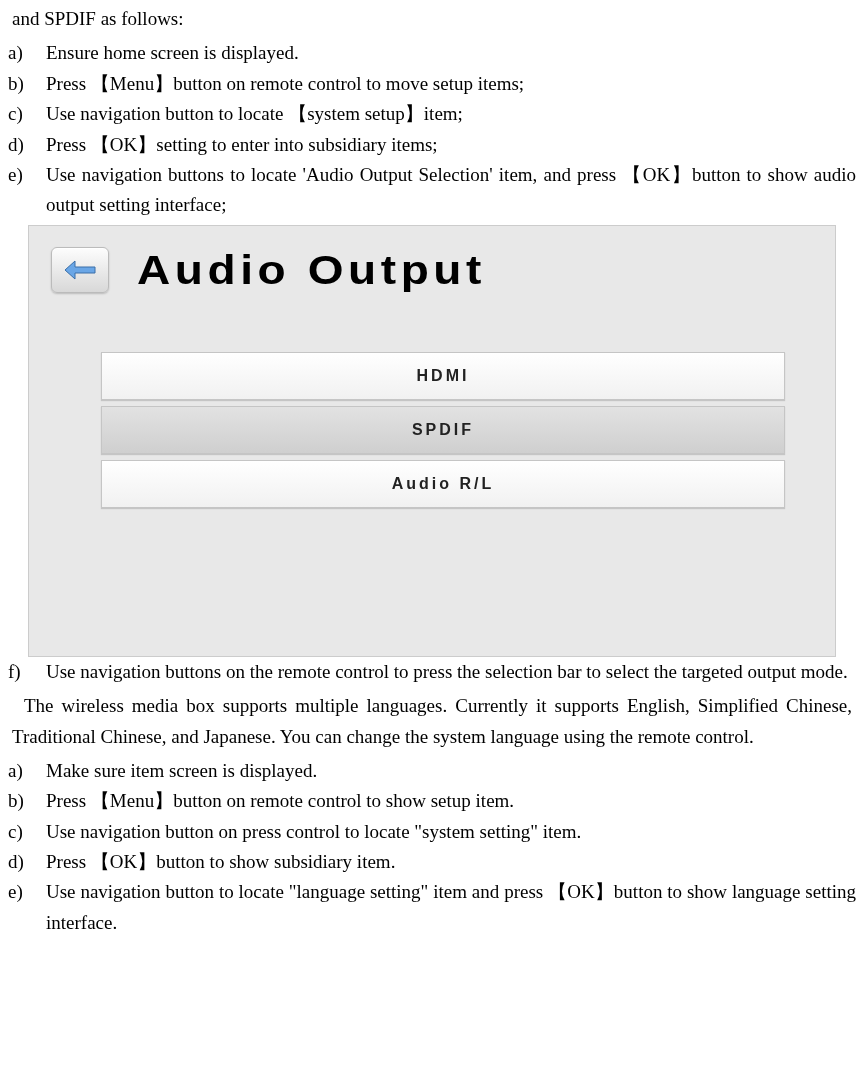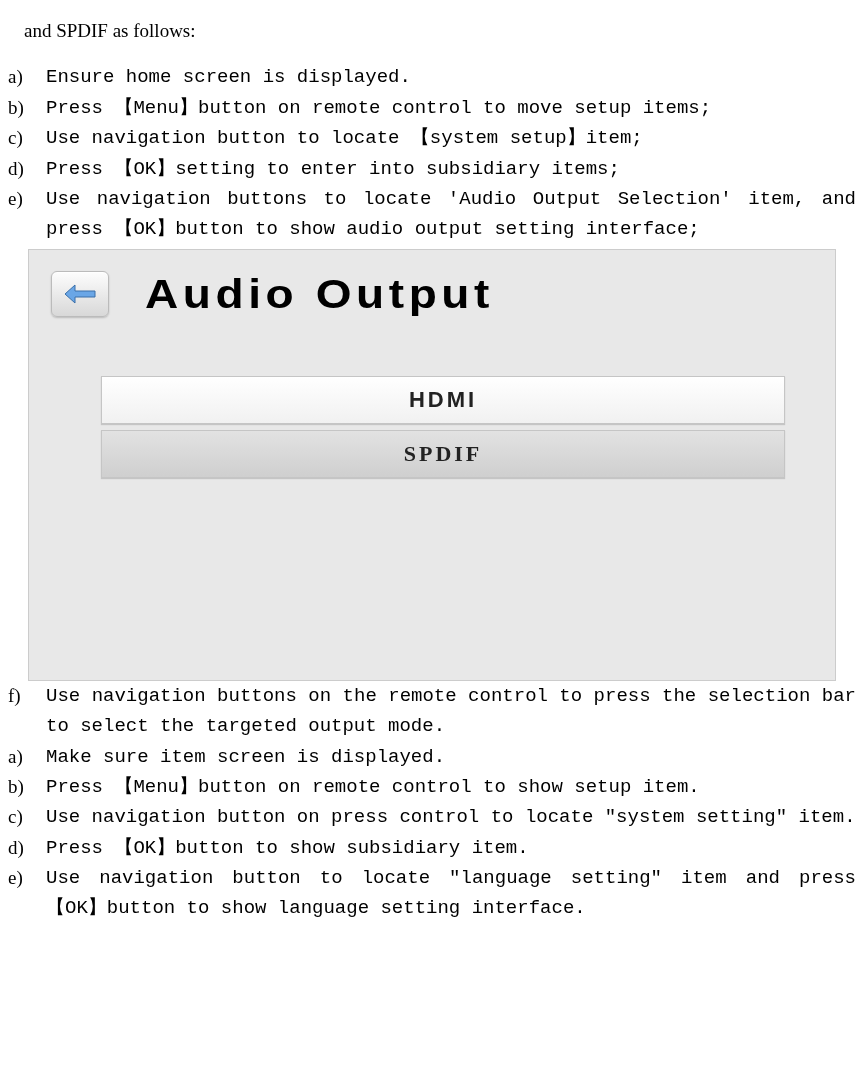--- a/index.html
+++ b/index.html
@@ -9,51 +9,50 @@
     margin: 0;
     padding: 0;
     color: #000;
     background: #fff;
     width: 864px;
   }
   .page {
     padding: 0 8px;
   }
   p {
-    margin: 16px;
+    margin: 4px;
     text-align: justify;
   }
   .list-line {
     display: flex;
     margin: 0;
   }
   .list-marker {
     width: 38px;
     flex-shrink: 0;
   }
   .list-body {
     flex: 1;
     text-align: justify;
-    font-family: Liberation Mono, monospace;
   }
   .figure-wrap {
     margin: 4px 20px 0 20px;
     border: 1px solid #ccc;
     background: #e8e8e8;
     height: 432px;
     position: relative;
     box-sizing: border-box;
   }
   .fig-bar {
     position: absolute;
     left: 22px;
     top: 12px;
     display: flex;
     align-items: center;
-    gap: 36px;
+    gap: 28px;
   }
   .back-btn {
     width: 56px;
     height: 44px;
     background: linear-gradient(#fdfdfd, #d8d8d8);
     border-radius: 6px;
     border: 1px solid #bbb;
     display: flex;
     align-items: center;
     justify-content: center;
@@ -77,28 +76,27 @@
   .opt {
     background: linear-gradient(#ffffff, #f1f1f1);
     border: 1px solid #c5c5c5;
     height: 46px;
     margin-bottom: 6px;
     display: flex;
     align-items: center;
     justify-content: center;
     font-family: Arial, sans-serif;
     font-weight: 900;
-    font-size: 22px;
+    font-size: 16px;
     letter-spacing: 3px;
     color: #222;
     box-shadow: 0 1px 1px rgba(0,0,0,0.15);
   }
   .opt.sel {
     background: linear-gradient(#e2e2e2, #cfcfcf);
-    font-family: Liberation Serif, serif;
   }
   .caption {
     text-align: center;
     margin: 2px 0 0 0;
   }
   .section-num {
     margin-left: 38px;
   }
   .para-indent {
     text-indent: 12px;
@@ -137,30 +135,32 @@
       <div class="back-btn">
         <svg width="34" height="22" viewBox="0 0 34 22">
           <path d="M12 2 L2 11 L12 20 L12 14 L32 14 L32 8 L12 8 Z" fill="#6aa6e6" stroke="#3a6fa8" stroke-width="1"></path>
         </svg>
       </div>
       <div class="fig-title">Audio Output</div>
     </div>
     <div class="options">
       <div class="opt">HDMI</div>
       <div class="opt sel">SPDIF</div>
+      <div class="opt">Audio R/L</div>
     </div>
   </div>
 
 
   <div class="list-line">
     <span class="list-marker">f)</span>
     <span class="list-body">Use navigation buttons on the remote control to press the selection bar to select the targeted output mode.</span>
   </div>
 
 
+  <p class="para-indent">The wireless media box supports multiple languages. Currently it supports English, Simplified Chinese, Traditional Chinese, and Japanese. You can change the system language using the remote control.</p>
 
   <div class="list-line">
     <span class="list-marker">a)</span>
     <span class="list-body">Make sure item screen is displayed.</span>
   </div>
   <div class="list-line">
     <span class="list-marker">b)</span>
     <span class="list-body">Press 【Menu】button on remote control to show setup item.</span>
   </div>
   <div class="list-line">

